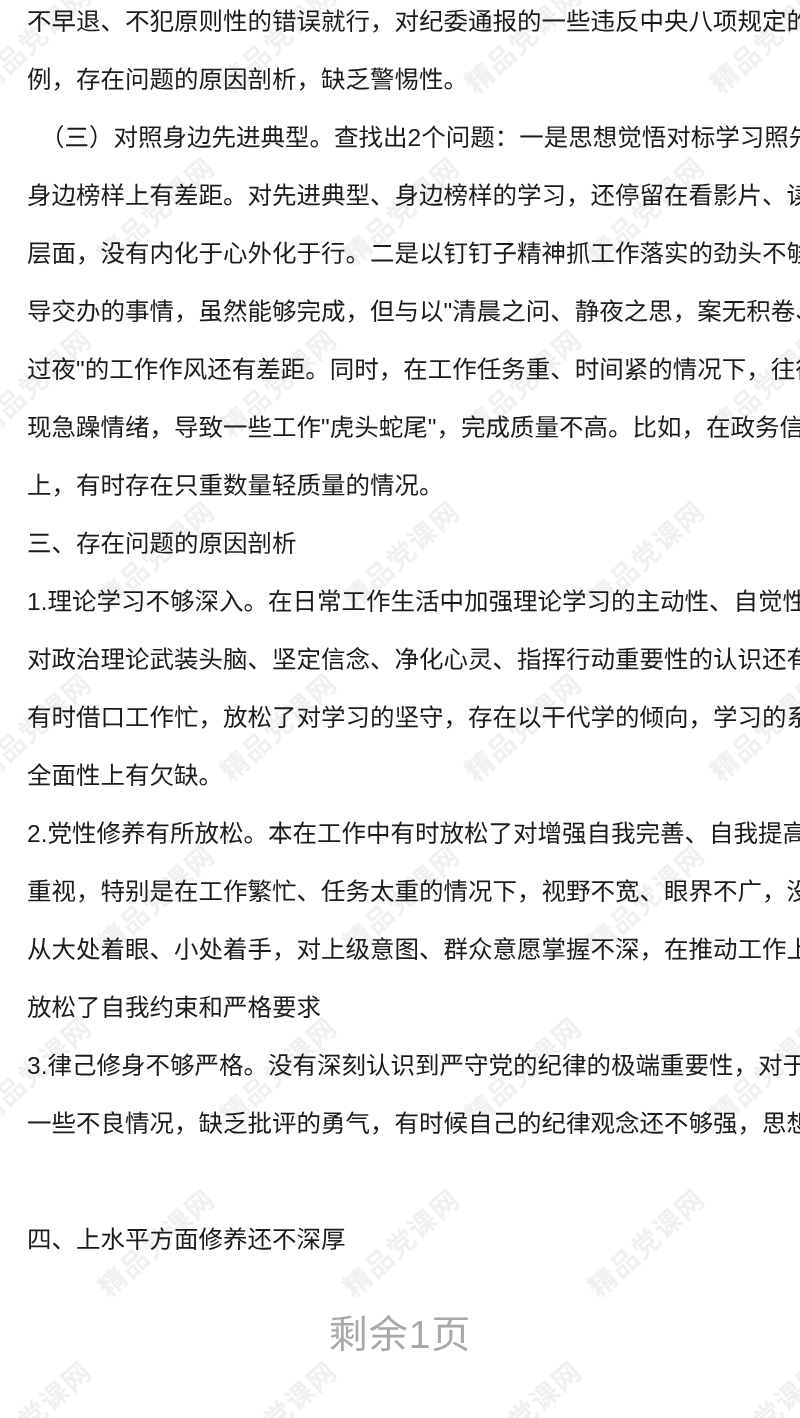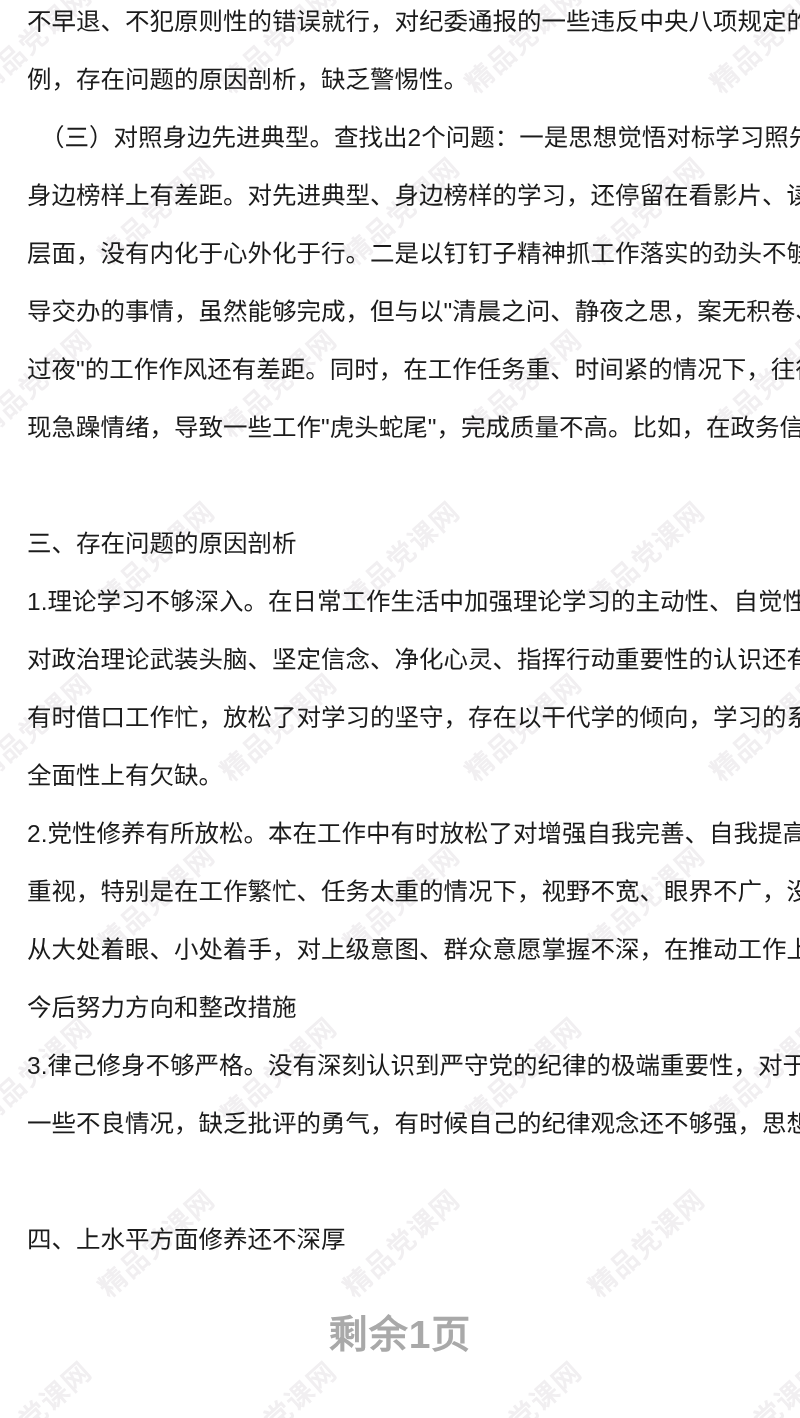--- a/index.html
+++ b/index.html
@@ -85,21 +85,21 @@
     left: 0;
     right: 0;
     top: 1303px;
     z-index: 2;
     display: flex;
     justify-content: center;
     align-items: baseline;
     gap: 42px;
     color: #a9a9a9;
     font-size: 39px;
-    font-weight: 700;
+    font-weight: 400;
     letter-spacing: 1px;
     font-family: "Liberation Sans", "DejaVu Sans", sans-serif;
     user-select: none;
   }
 
   #footer-banner .banner-seg {
     white-space: nowrap;
   }
 </style>
 </head>
@@ -380,20 +380,21 @@
         <span>高</span>
         <span>。</span>
         <span>比</span>
         <span>如</span>
         <span>，</span>
         <span>在</span>
         <span>政</span>
         <span>务</span>
         <span>信</span>
       </div>
+      <div class="doc-line" style="top: 474px;">上，有时存在只重数量轻质量的情况。</div>
       <div class="doc-line" style="top: 532px;">三、存在问题的原因剖析</div>
       <div class="doc-line justify" style="top: 590px;">
         <span>1</span>
         <span>.</span>
         <span>理</span>
         <span>论</span>
         <span>学</span>
         <span>习</span>
         <span>不</span>
         <span>够</span>
@@ -588,21 +589,21 @@
         <span>不</span>
         <span>深</span>
         <span>，</span>
         <span>在</span>
         <span>推</span>
         <span>动</span>
         <span>工</span>
         <span>作</span>
         <span>上</span>
       </div>
-      <div class="doc-line" style="top: 996px;">今后努力方向和整改措施</div>
+      <div class="doc-line" style="top: 996px;">放松了自我约束和严格要求</div>
       <div class="doc-line justify" style="top: 1054px;">
         <span>3</span>
         <span>.</span>
         <span>律</span>
         <span>己</span>
         <span>修</span>
         <span>身</span>
         <span>不</span>
         <span>够</span>
         <span>严</span>

